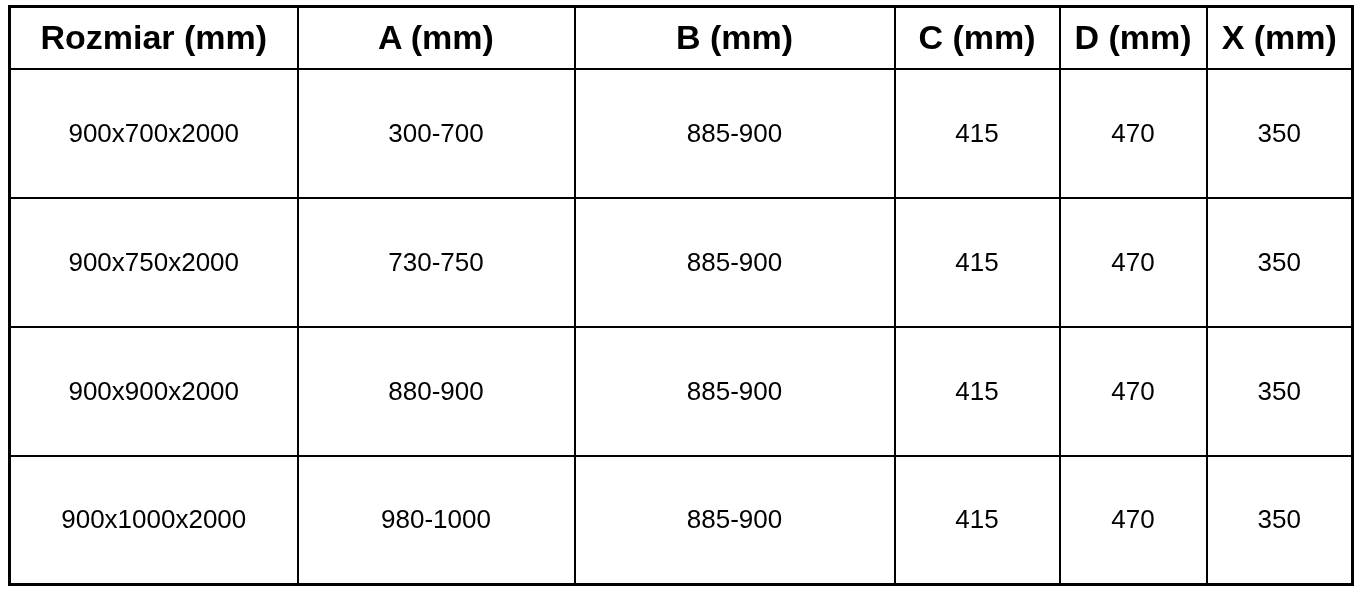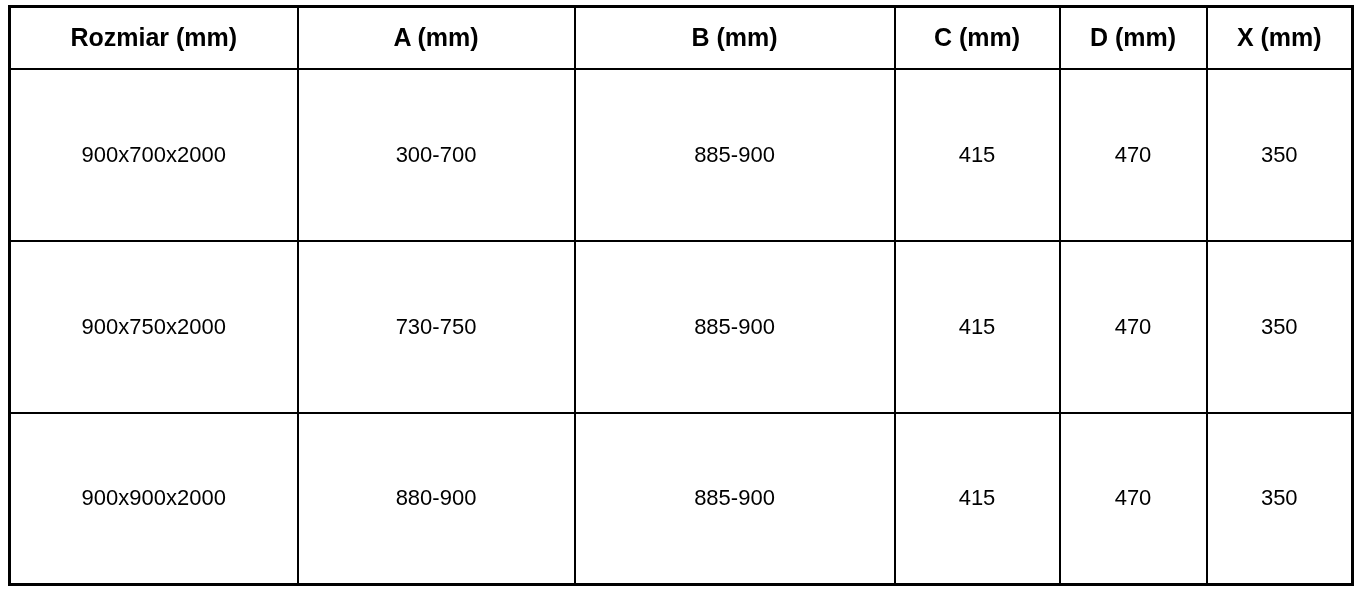--- a/index.html
+++ b/index.html
@@ -33,25 +33,25 @@
     vertical-align: middle;
     color: #000000;
     padding: 0;
     overflow: hidden;
     white-space: nowrap;
   }
   .spec-table thead tr { height: 62px; }
   .spec-table tbody tr { height: 64px; }
   .spec-table th {
     font-weight: bold;
-    font-size: 25px;
+    font-size: 34px;
   }
   .spec-table td {
     font-weight: normal;
-    font-size: 22px;
+    font-size: 26px;
   }
 </style>
 </head>
 <body>
 
 <div class="page">
   <table class="spec-table">
     <colgroup>
       <col style="width:288px">
       <col style="width:277px">
@@ -88,15 +88,23 @@
         <td>350</td>
       </tr>
       <tr>
         <td>900x900x2000</td>
         <td>880-900</td>
         <td>885-900</td>
         <td>415</td>
         <td>470</td>
         <td>350</td>
       </tr>
+      <tr>
+        <td>900x1000x2000</td>
+        <td>980-1000</td>
+        <td>885-900</td>
+        <td>415</td>
+        <td>470</td>
+        <td>350</td>
+      </tr>
     </tbody>
   </table>
 </div>
 
 </body></html>

